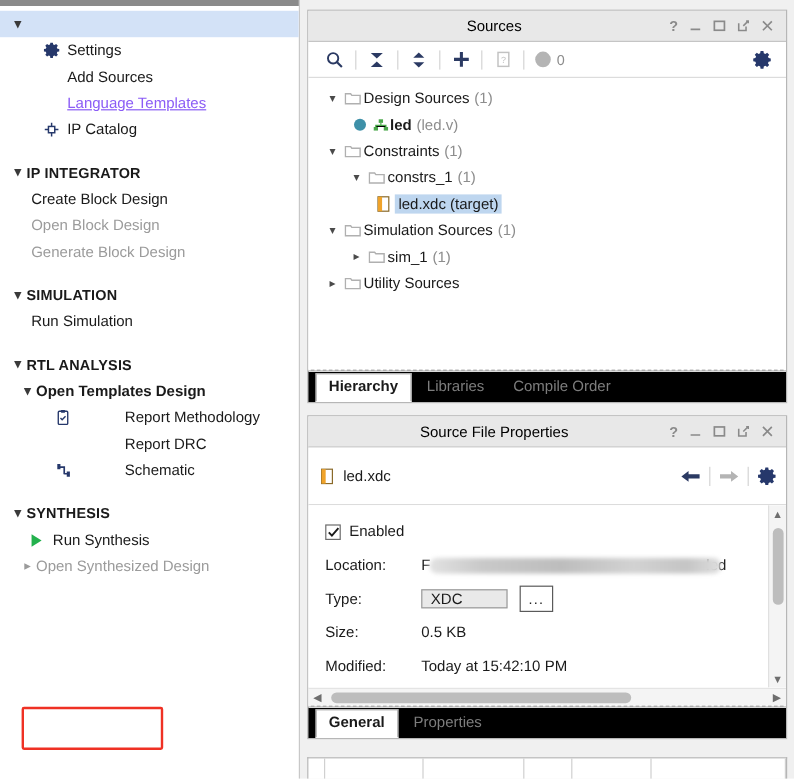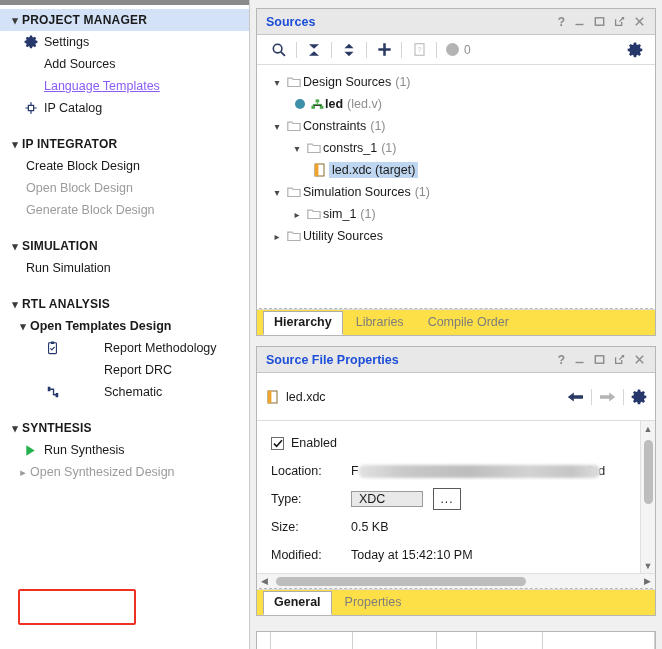--- a/index.html
+++ b/index.html
@@ -31,21 +31,21 @@
     cursor: default;
   }
   .nav-section-header.selected { background: #d3e2f7; }
   .chev {
     width: 14px; min-width: 14px; display: inline-block;
     text-align: center; font-size: 11px; color: #3a3a3a;
     line-height: 1;
   }
   .nav-item {
     display: flex; align-items: center;
-    height: 22px; padding-left: 24px;
+    height: 22px; padding-left: 36px;
     font-size: 12.5px; color: #1a1a1a;
     cursor: default;
   }
   .nav-item.indent2 { padding-left: 26px; }
   .nav-item.indent3 { padding-left: 46px; gap: 38px; }
   .nav-item.disabled { color: #9b9b9b; }
   .nav-item.boldish { font-weight: bold; }
   .nav-item .ic { width: 20px; min-width: 20px; display: inline-flex; align-items: center; }
   .nav-item .lbl { white-space: nowrap; }
   .nav-item .lbl.underline { text-decoration: underline; color: #8b5cf6; }
@@ -70,21 +70,21 @@
     border: 1px solid #b6b6b6;
     display: flex; flex-direction: column;
   }
   .panel-title {
     height: 26px; min-height: 26px;
     background: #e8e8e8;
     border-bottom: 1px solid #c5c5c5;
     display: flex; align-items: center;
     padding: 0 6px 0 9px;
   }
-  .panel-title .t { font-weight: bold; font-size: 12.5px; color: #1d4ed8; flex: 1; }
+  .panel-title .t { font-weight: normal; font-size: 12.5px; color: #000000; flex: 1; text-align: center; }
   .wbtns { display: flex; align-items: center; gap: 9px; padding-right: 4px; }
   .wbtn { color: #8a8a8a; font-size: 12px; line-height: 1; cursor: default; display:inline-flex; }
   .wbtn svg { display: block; }
 
   
   .src-toolbar {
     height: 30px; min-height: 30px;
     background: #ffffff;
     border-bottom: 1px solid #dcdcdc;
     display: flex; align-items: center;
@@ -105,21 +105,21 @@
   .tlabel { color: #1a1a1a; }
   .tcount { color: #8d8d8d; margin-left: 4px; }
   .tlabel.bold { font-weight: bold; }
   .sel-hl { background: #bed6ef; padding: 1px 3px; }
 
   .dashed-sep { border-top: 1px dashed #b8b8b8; margin: 0 2px; }
 
   
   .tabstrip {
     height: 26px; min-height: 26px;
-    background: #fde047;
+    background: #000000;
     display: flex; align-items: flex-end;
     padding-left: 6px; gap: 2px;
     border-top: 1px solid #dadada;
   }
   .tab {
     font-size: 12.5px; color: #7d7d7d;
     padding: 3px 10px 4px 10px; cursor: default;
     border: 1px solid transparent;
     line-height: 15px;
   }
@@ -197,21 +197,20 @@
 </head>
 <body>
 
 <div id="app">
 
   <div id="sidebar">
     <div class="topbar-l"></div>
 
     <div class="nav-section-header selected" style="margin-top:3px;">
       <span class="chev">▾</span>
-      <span>PROJECT MANAGER</span>
     </div>
     <div class="nav-item">
       <span class="ic">
         <svg width="14" height="14" viewBox="0 0 16 16">
             <path fill="#26386b" d="M8 5.2A2.8 2.8 0 1 0 8 10.8 2.8 2.8 0 1 0 8 5.2zM8 7a1 1 0 1 1 0 2 1 1 0 0 1 0-2z"></path>
             <path fill="#26386b" d="M6.8 0.6h2.4l0.3 1.8 1.3 0.55 1.5-1.05 1.7 1.7-1.05 1.5 0.55 1.3 1.8 0.3v2.4l-1.8 0.3-0.55 1.3 1.05 1.5-1.7 1.7-1.5-1.05-1.3 0.55-0.3 1.8H6.8l-0.3-1.8-1.3-0.55-1.5 1.05-1.7-1.7 1.05-1.5-0.55-1.3-1.8-0.3V6.7l1.8-0.3 0.55-1.3L1.97 3.6l1.7-1.7 1.5 1.05 1.3-0.55z"></path>
           </svg>
       </span>
       <span class="lbl">Settings</span>
     </div>

